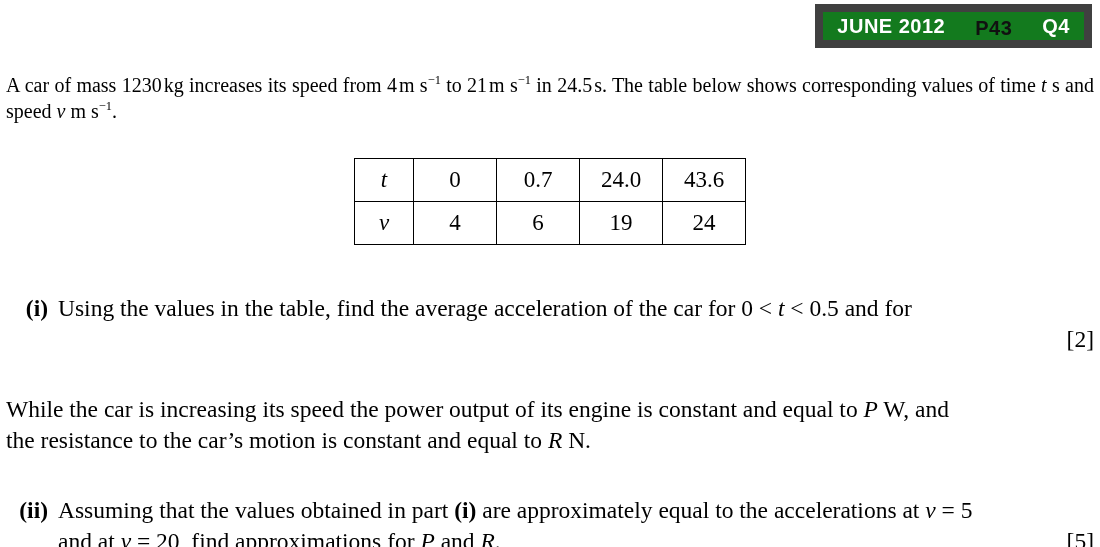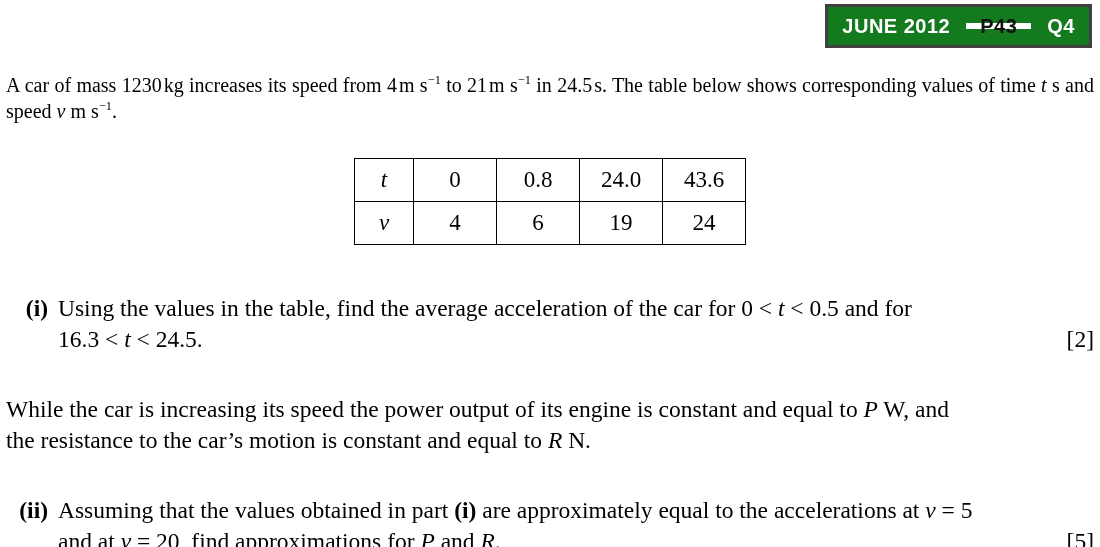--- a/index.html
+++ b/index.html
@@ -18,21 +18,21 @@
 
   
   .badge {
     position: absolute;
     top: 4px;
     right: 8px;
     display: flex;
     align-items: stretch;
     background: #137a1e;
     height: 44px;
-    border: 3px solid #404040;
+    border: 8px solid #404040;
     box-sizing: border-box;
   }
   .badge-cell {
     display: flex;
     align-items: center;
     justify-content: center;
     font-family: "Liberation Sans", sans-serif;
     font-weight: bold;
     font-size: 20px;
     letter-spacing: 0.5px;
@@ -144,42 +144,41 @@
     <i>v</i>
     <span>m s</span><span class="sup">−1</span><span>.</span>
   </p>
 
   <div class="table-wrap">
     <table class="datatable">
       <tbody>
           <tr>
         <td class="label">t</td>
         <td>0</td>
-        <td>0.8</td>
+        <td>0.7</td>
         <td>24.0</td>
         <td>43.6</td>
       </tr>
       <tr>
         <td class="label">v</td>
         <td>4</td>
         <td>6</td>
         <td>19</td>
         <td>24</td>
       </tr>
     </tbody>
       </table>
   </div>
 
   <div class="part block-gap-1">
     <div class="part-label">(i)</div>
     <div class="part-body">
       <div class="justify">Using the values in the table, find the average acceleration of the car for 0 &lt; <i>t</i> &lt; 0.5 and for</div>
       <div class="line2">
         <span class="marks">[2]</span>
-        <span>16.3 &lt; <i>t</i> &lt; 24.5.</span>
       </div>
     </div>
   </div>
 
   <div class="block-gap-2">
     <div class="part">
       <div class="part-label"></div>
       <div class="part-body" style="margin-left:-52px;">
         <div class="justify">While the car is increasing its speed the power output of its engine is constant and equal to <i>P</i> W, and</div>
         <div>the resistance to the car’s motion is constant and equal to <i>R</i> N.</div>

